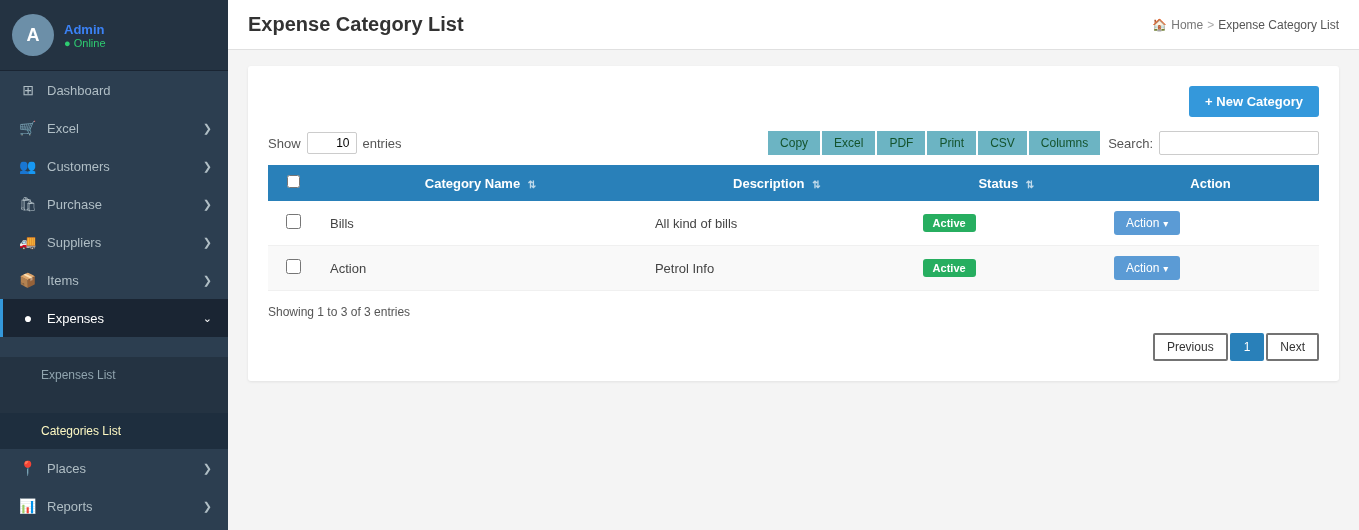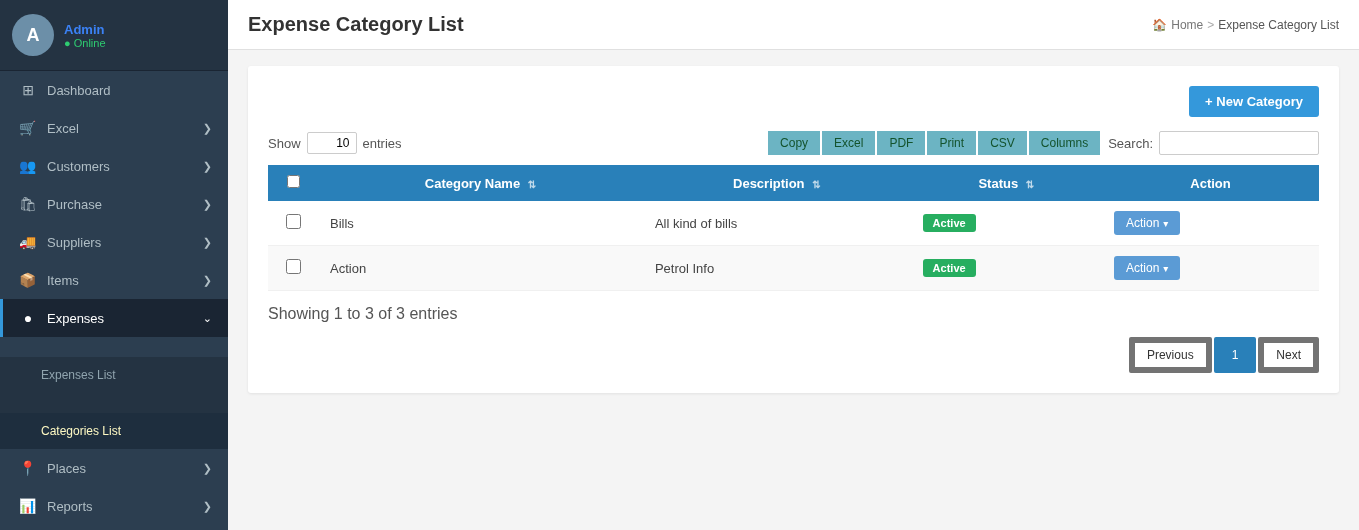--- a/index.html
+++ b/index.html
@@ -190,33 +190,33 @@
       padding: 5px 12px;
       border-radius: 3px;
       cursor: pointer;
       font-size: 12px;
       display: inline-flex;
       align-items: center;
       gap: 4px;
     }
     .action-btn .dropdown-arrow { font-size: 10px; }
 
-    .showing-text { font-size: 16px; color: #555; margin-top: 14px; }
+    .showing-text { font-size: 12px; color: #555; margin-top: 14px; }
 
     
     .pagination-row {
       display: flex;
       justify-content: flex-end;
       align-items: center;
       margin-top: 14px;
       gap: 2px;
     }
     .page-btn {
       padding: 5px 12px;
-      border: 6px solid #737373;
+      border: 2px solid #737373;
       background: #fff;
       cursor: pointer;
       font-size: 12px;
       border-radius: 2px;
       color: #333;
     }
     .page-btn.active { background: #2980b9; color: #fff; border-color: #2980b9; }
 
     
     ::-webkit-scrollbar { width: 6px; }

